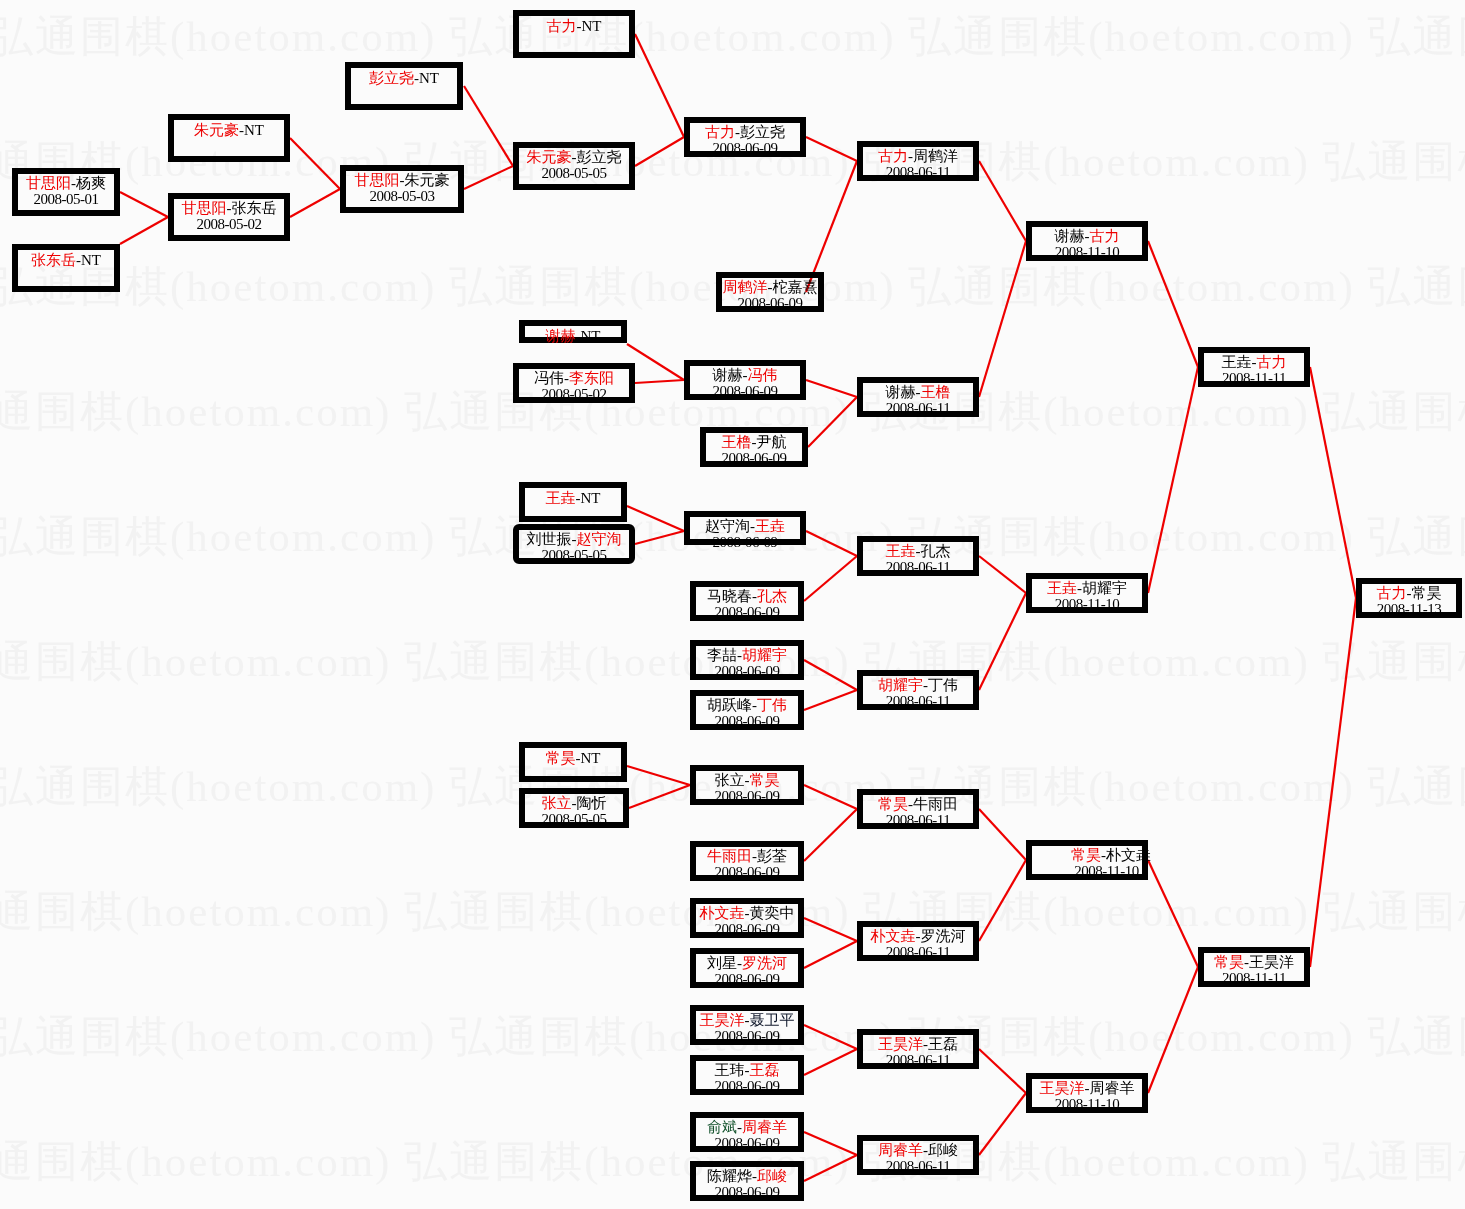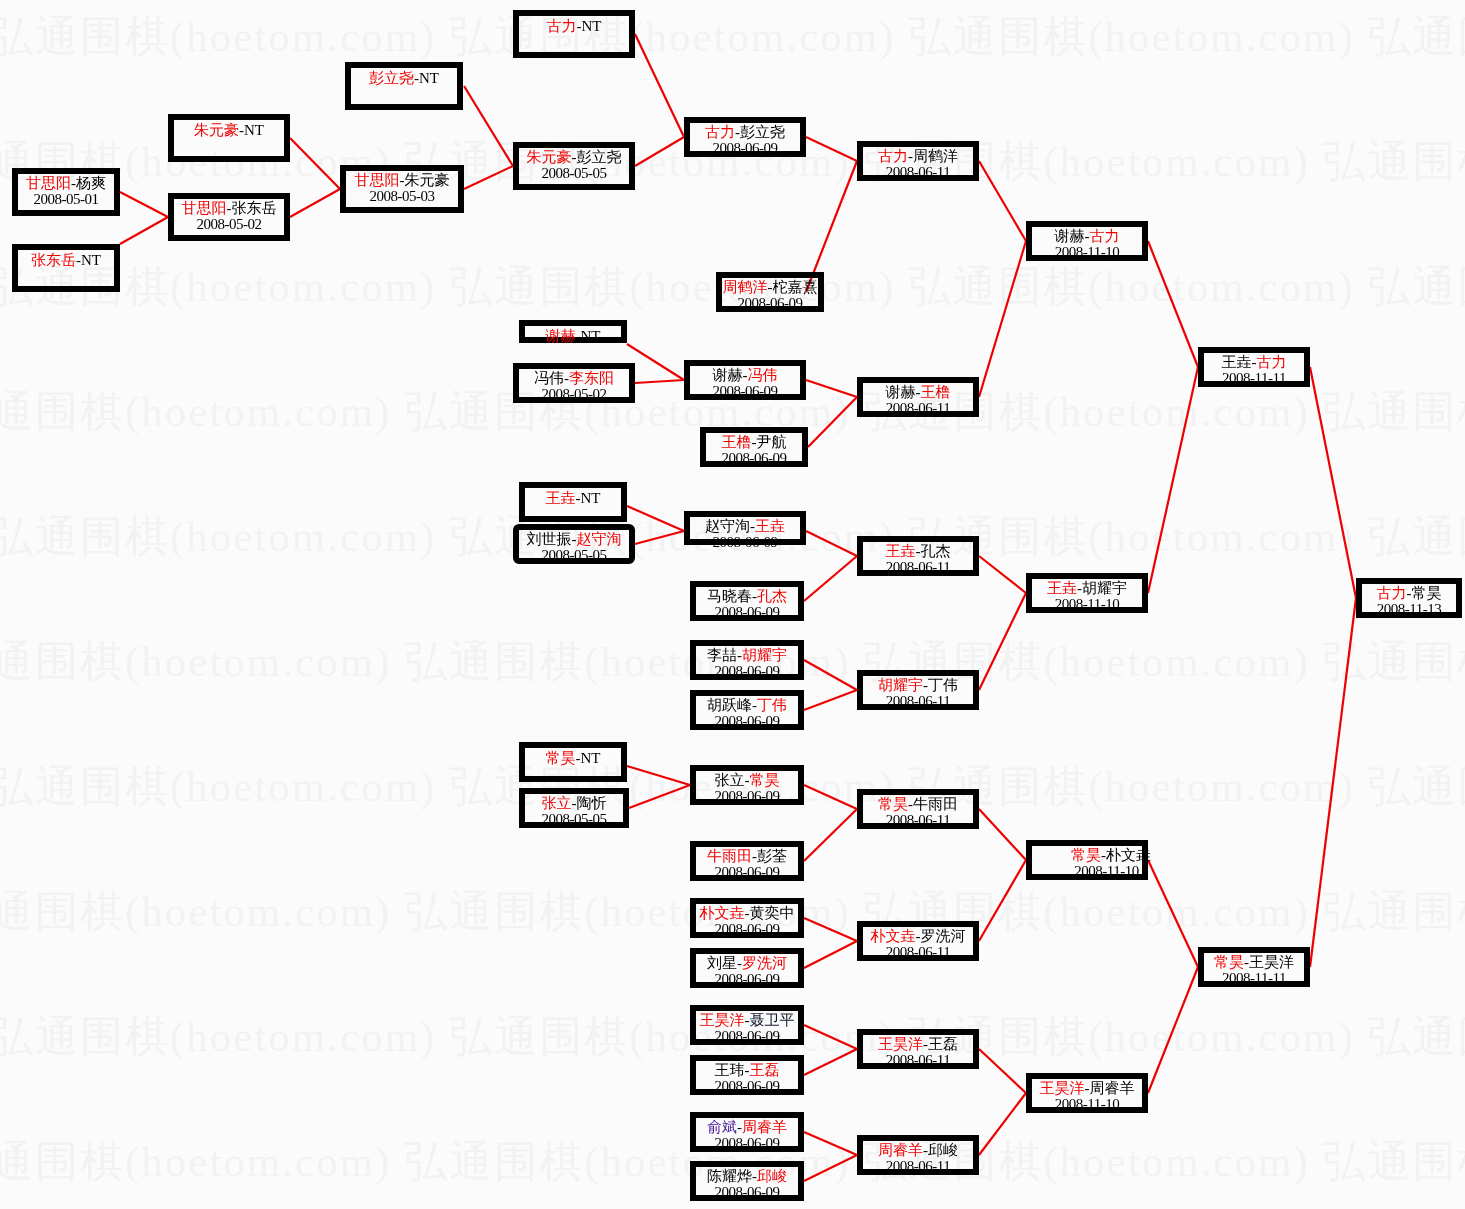--- a/index.html
+++ b/index.html
@@ -237,21 +237,21 @@
       </div>
       <div class="node" style="left: 690px; top: 1055px; width: 114px; height: 40px; border-color: rgb(0, 0, 0);">
         <span class="pair"><span class="l" style="color: rgb(0, 0, 0);">王玮</span><span class="sep">-</span><span class="w" style="color: rgb(238, 0, 0);">王磊</span></span>
         <span class="dt">2008-06-09</span>
       </div>
       <div class="node" style="left: 857px; top: 1029px; width: 122px; height: 40px; border-color: rgb(0, 0, 0);">
         <span class="pair"><span class="w" style="color: rgb(238, 0, 0);">王昊洋</span><span class="sep">-</span><span class="l" style="color: rgb(0, 0, 0);">王磊</span></span>
         <span class="dt">2008-06-11</span>
       </div>
       <div class="node" style="left: 690px; top: 1112px; width: 114px; height: 40px; border-color: rgb(0, 0, 0);">
-        <span class="pair"><span class="l" style="color: #4c1d95;">俞斌</span><span class="sep">-</span><span class="w" style="color: rgb(238, 0, 0);">周睿羊</span></span>
+        <span class="pair"><span class="l" style="color: #14532d;">俞斌</span><span class="sep">-</span><span class="w" style="color: rgb(238, 0, 0);">周睿羊</span></span>
         <span class="dt">2008-06-09</span>
       </div>
       <div class="node" style="left: 690px; top: 1161px; width: 114px; height: 40px; border-color: rgb(0, 0, 0);">
         <span class="pair"><span class="l" style="color: rgb(0, 0, 0);">陈耀烨</span><span class="sep">-</span><span class="w" style="color: rgb(238, 0, 0);">邱峻</span></span>
         <span class="dt">2008-06-09</span>
       </div>
       <div class="node" style="left: 857px; top: 1135px; width: 122px; height: 40px; border-color: rgb(0, 0, 0);">
         <span class="pair"><span class="w" style="color: rgb(238, 0, 0);">周睿羊</span><span class="sep">-</span><span class="l" style="color: rgb(0, 0, 0);">邱峻</span></span>
         <span class="dt">2008-06-11</span>
       </div>

